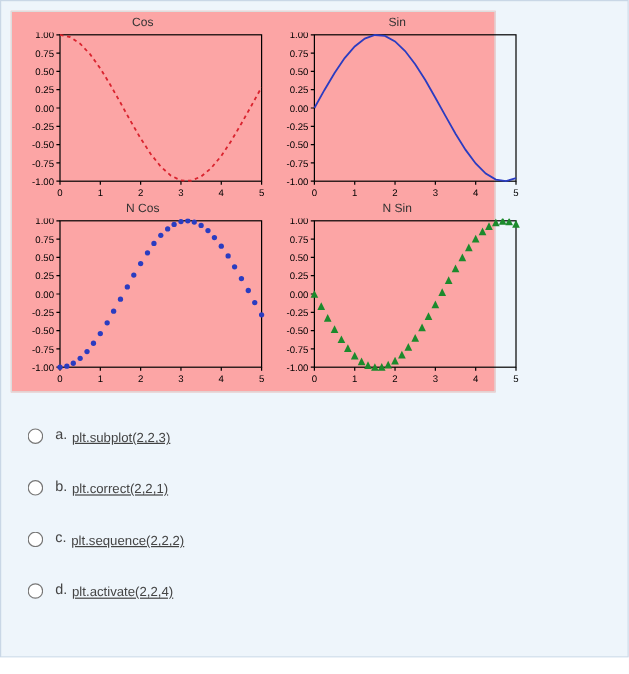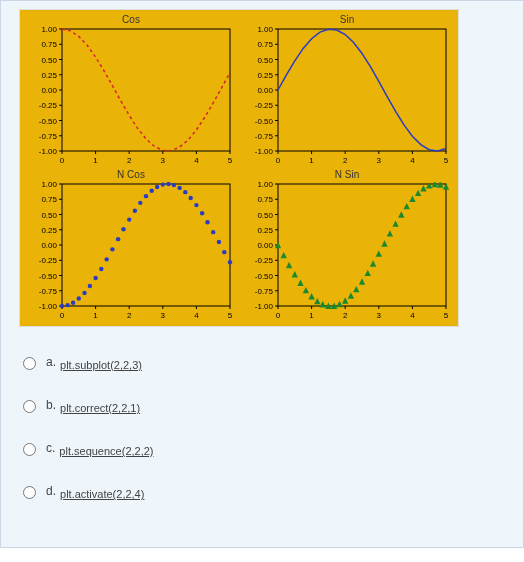--- a/index.html
+++ b/index.html
@@ -14,24 +14,23 @@
     border: 1px solid #c9d7e6;
     background: #eef5fb;
     padding: 8px 8px 20px 8px;
   }
   .question {
     color: #2a6496;
     font-size: 12px;
     margin-bottom: 6px;
   }
   .figure {
-    background: #eab308;
-    width: 440px;
+    background: #fca5a5;
+    width: 404px;
     padding: 4px;
-    margin-left: 10px;
     border: 1px solid #ddd;
   }
   .grid2x2 {
     display: grid;
     grid-template-columns: 1fr 1fr;
     grid-template-rows: auto auto;
     gap: 2px;
   }
   .cell { display: flex; flex-direction: column; align-items: center; }
   .ptitle {

